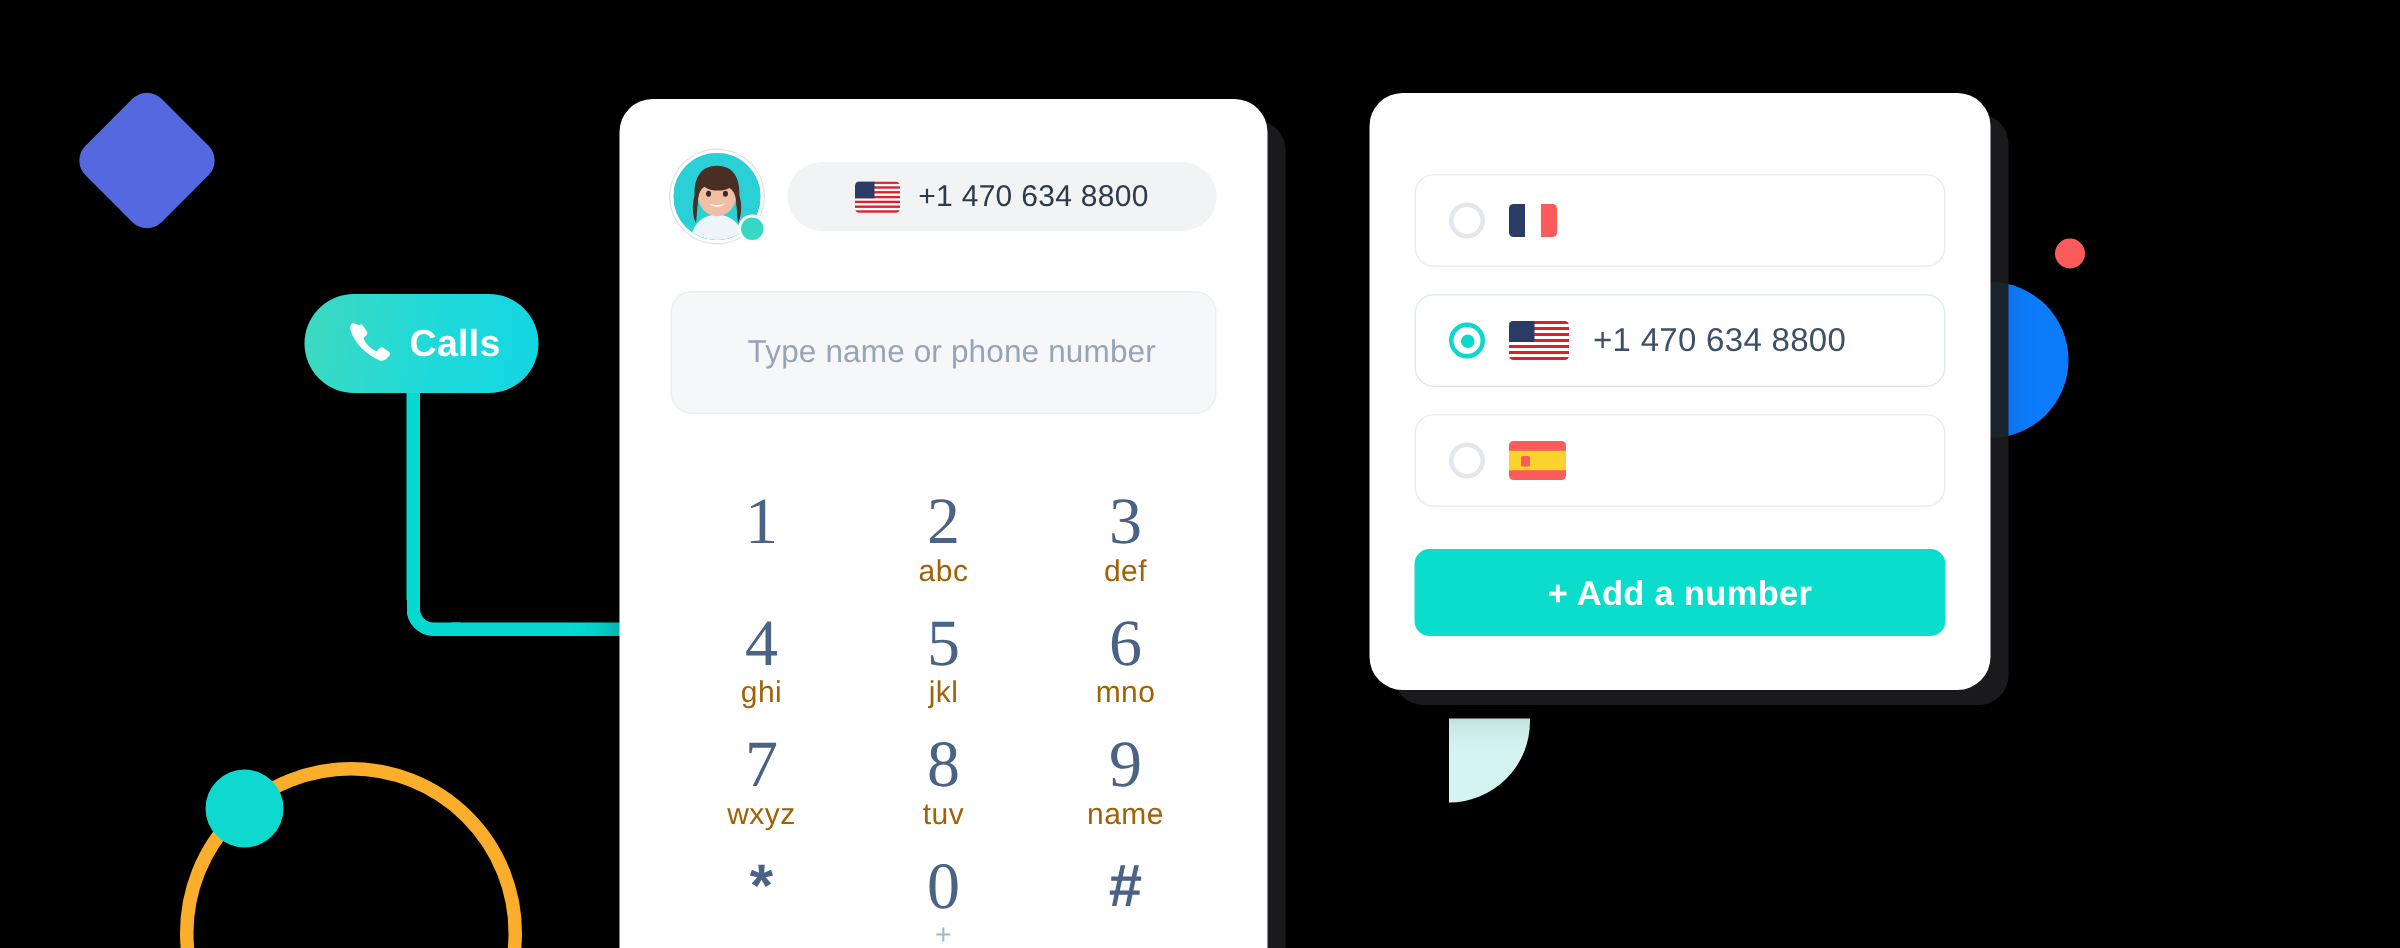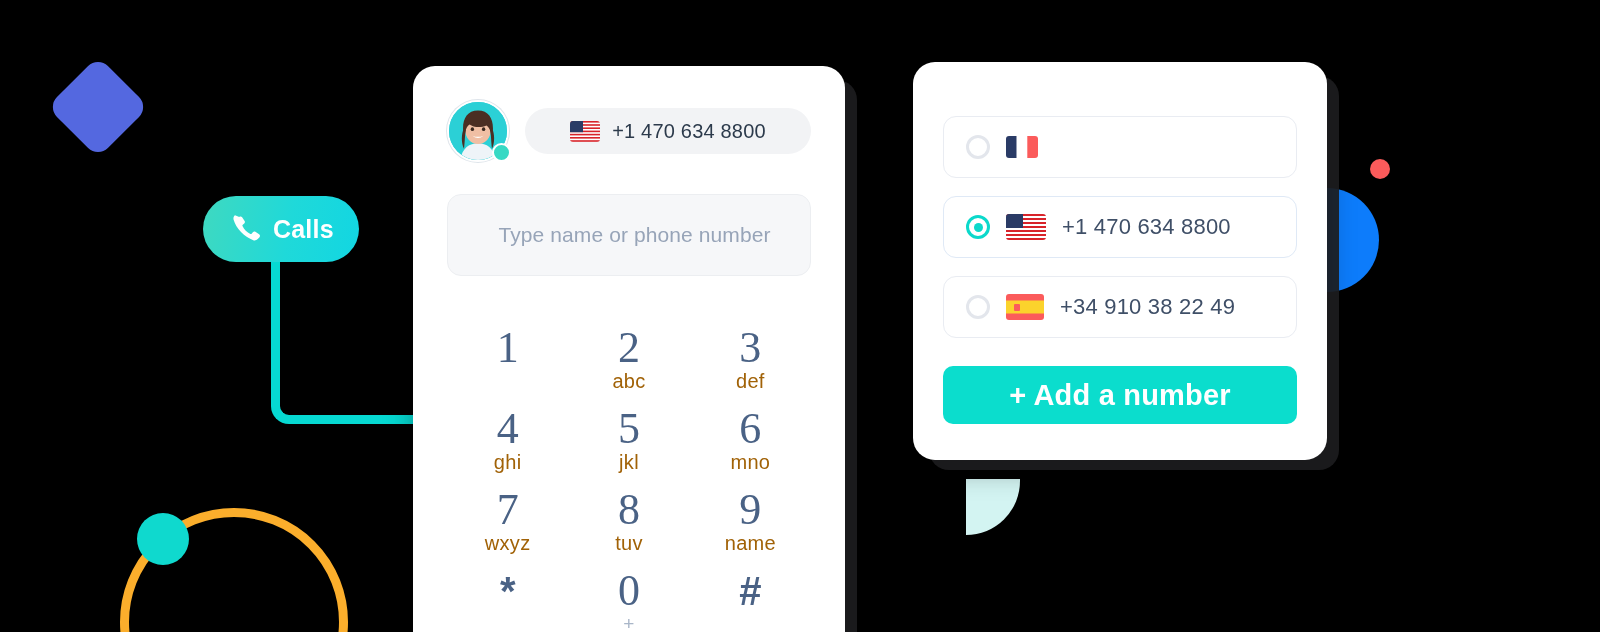--- a/index.html
+++ b/index.html
@@ -167,21 +167,21 @@
   .radio.on::after {
     content: ""; width: 9px; height: 9px; border-radius: 50%;
     background: #0BD9CB;
   }
   .row-num {
     font-size: 22px; color: #3F4F67; font-weight: 500; letter-spacing: .2px;
   }
   #add-number-btn {
     width: 100%; height: 58px; margin-top: 10px;
     background: #0BDDCD; border: none; border-radius: 10px;
-    color: #ffffff; font-size: 29px; font-weight: 700;
+    color: #ffffff; font-size: 23px; font-weight: 700;
     font-family: "Liberation Sans", sans-serif;
     letter-spacing: .2px; cursor: pointer;
   }
 </style>
 </head>
 <body>
 
 <div id="stage">
 
   <div class="deco" id="deco-diamond"></div>
@@ -339,19 +339,18 @@
 
     <div class="number-row">
       <span class="radio"></span>
       <span>
         <svg class="flag" width="38" height="26" viewBox="0 0 38 26" aria-hidden="true">
           <rect width="38" height="26" fill="#FB5B5B"></rect>
           <rect y="6.5" width="38" height="13" fill="#FBD32C"></rect>
           <rect x="8" y="10" width="6" height="7" rx="1" fill="#FB5B5B"></rect>
         </svg>
       </span>
-      <span class="row-num">+34 910 38 22 49</span>
     </div>
 
     <button id="add-number-btn">+ Add a number</button>
   </div>
 
 </div>
 
 </body></html>

